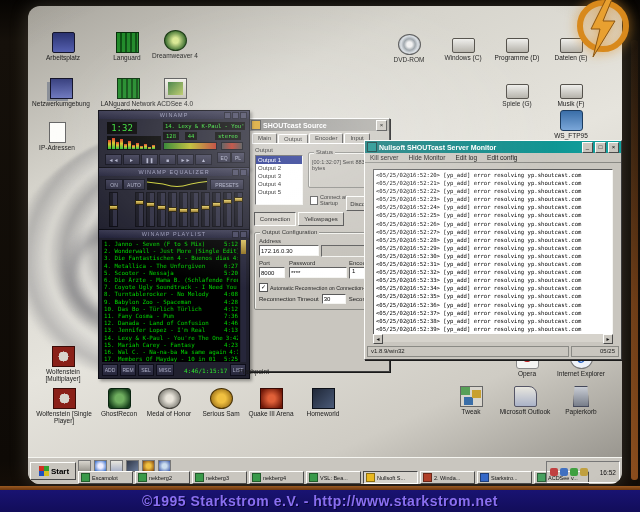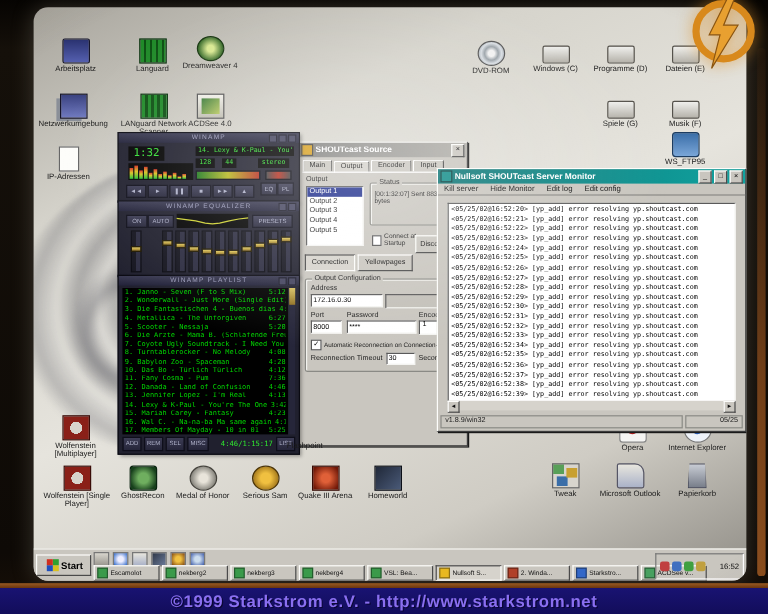--- a/index.html
+++ b/index.html
@@ -686,14 +686,14 @@
       <i style="background:#c0a040"></i>
       <span class="clock">16:52</span>
     </div>
   </div>
 
   <div class="glare"></div>
 </div>
 
 <div class="bezel-line"></div>
 <div class="caption">
-  <span>©1999 Starkstrom e.V. - http://www.starkstrom.net</span>
+  <span>©1995 Starkstrom e.V. - http://www.starkstrom.net</span>
 </div>
 
 </body></html>

